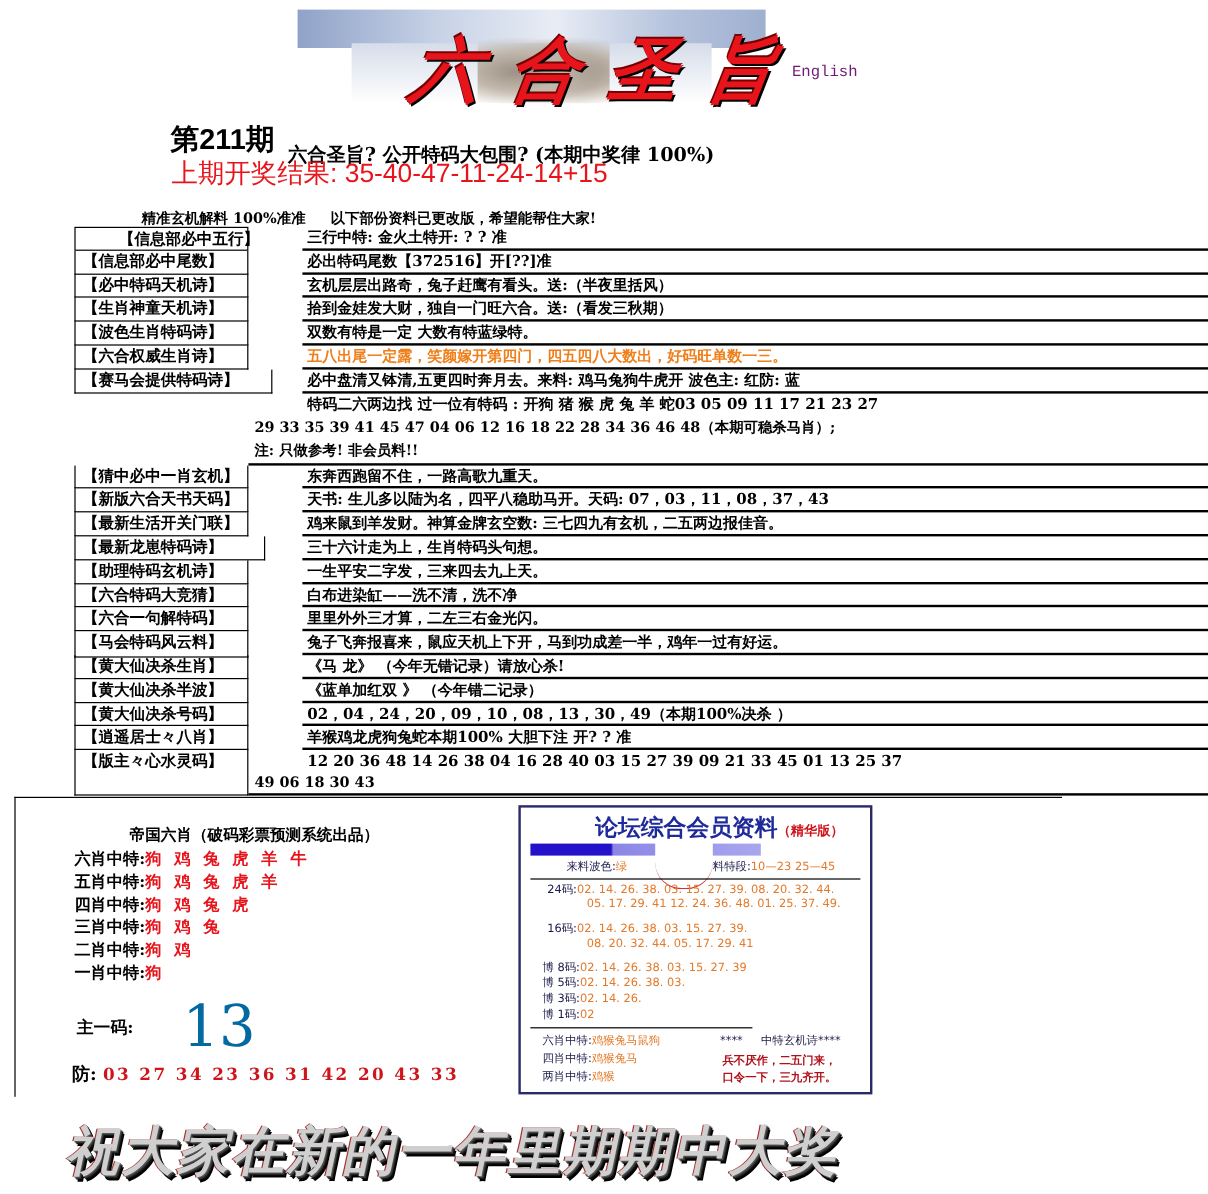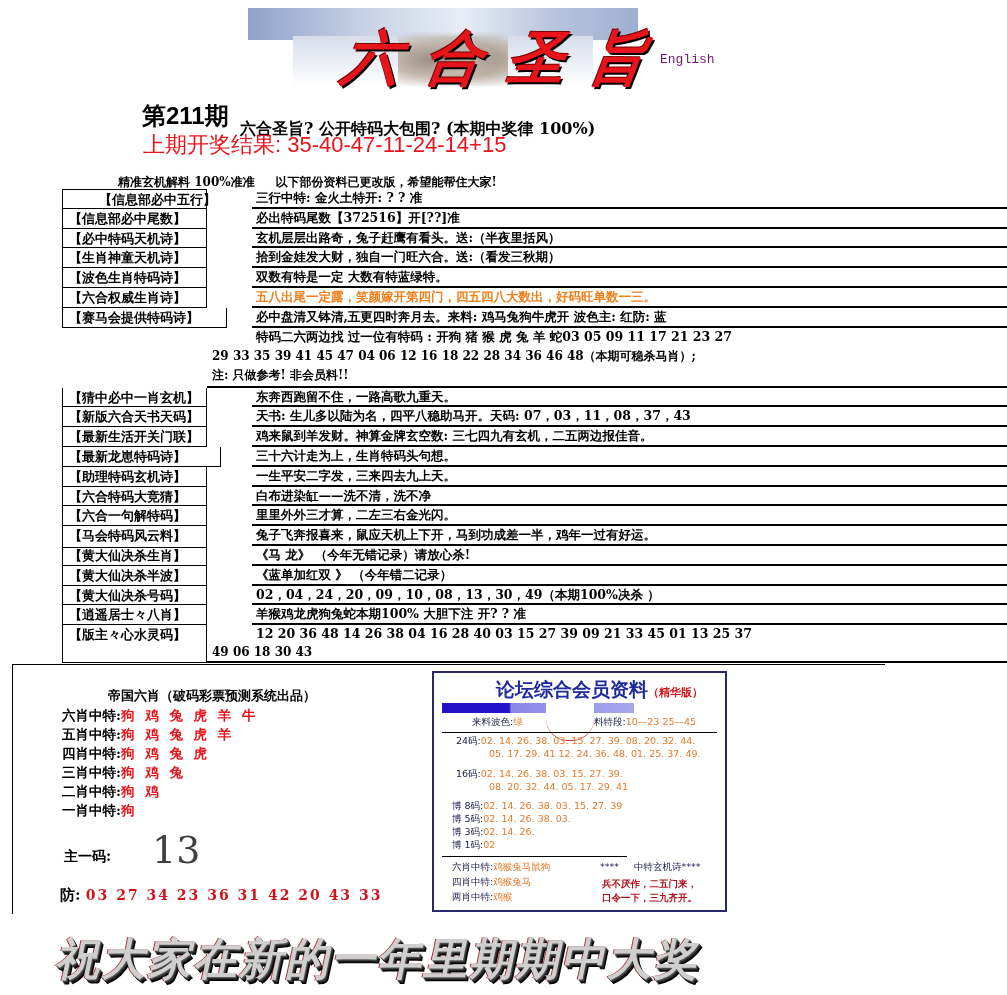--- a/index.html
+++ b/index.html
@@ -39,21 +39,21 @@
 
   .divider { left:12px; top:664px; width:873px; height:1px; background:#000; }
   .leftbar { left:12px; top:664px; width:1px; height:250px; background:#000; }
 
   
   .emp-title { left:108px; top:687px; font-size:13px; font-weight:bold; }
   .pick { position:absolute; left:62px; font-size:13.5px; font-weight:bold; white-space:nowrap; }
   .pick .k { color:#000; }
   .pick .v { color:#e8141b; letter-spacing:3px; }
   .main-lab { left:64px; top:848px; font-size:14px; font-weight:bold; }
-  .main-num { left:152px; top:828px; font-size:38px; color:#404040; font-family:"DejaVu Serif", serif;text-align:center; }
+  .main-num { left:152px; top:828px; font-size:48px; color:#0369a1; font-family:"DejaVu Serif", serif;text-align:center; }
   .fang { left:60px; top:886px; font-size:15px; font-weight:bold; white-space:nowrap; }
   .fang .nums { color:#d0141b; letter-spacing:2px; font-size:14px; }
 
   
   .card { left:432px; top:671px; width:295px; height:241px; border:2px solid #2a2a6a; box-sizing:border-box; background:#fff; }
   .card-title { position:absolute; left:62px; top:4px; font-size:19px; font-weight:bold; color:#1f2a9a; font-family:"DejaVu Sans", sans-serif; white-space:nowrap; }
   .card-title small { font-size:11px; color:#d0141b; }
   .card-bar { position:absolute; left:8px; top:30px; width:192px; height:10px; background:linear-gradient(90deg,#2312c9 0%,#2312c9 35%,#8b86e6 36%,#a9a6ef 100%); }
   .card-white { position:absolute; left:112px; top:29px; width:48px; height:38px; background:#fff; border-radius:0 0 22px 22px; border-bottom:1px solid #c33; }
   .card-line { position:absolute; font-size:9.5px; white-space:nowrap; font-family:"DejaVu Sans", sans-serif; color:#1a1a4a; }

